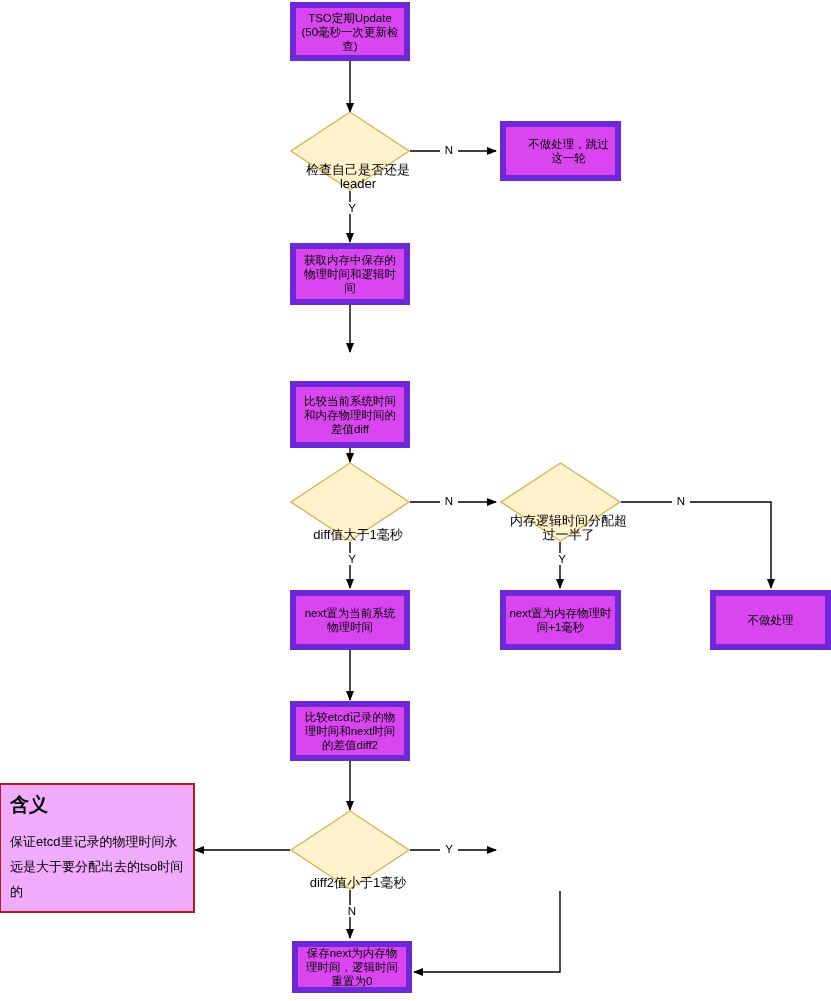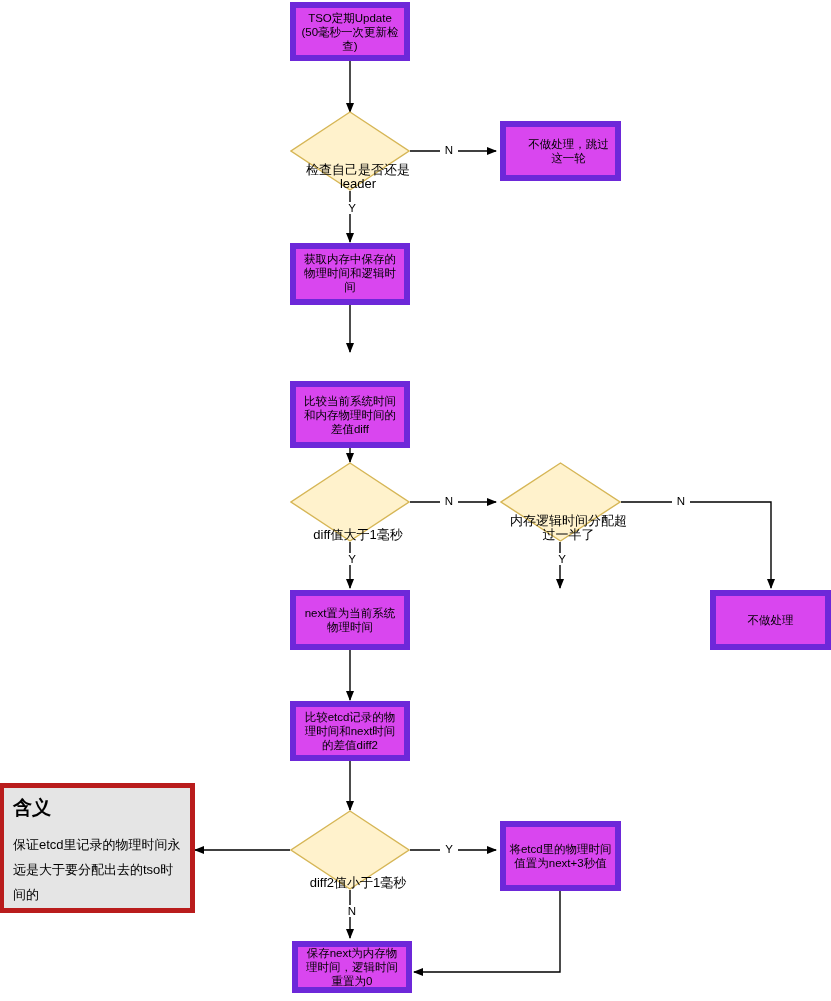--- a/index.html
+++ b/index.html
@@ -67,22 +67,22 @@
     align-items: flex-end;
     justify-content: center;
     text-align: center;
     font-size: 13px;
     line-height: 14px;
     color: #000000;
   }
   .note {
     position: absolute;
     box-sizing: border-box;
-    background: #e5e5e5;
-    border: 5px solid #b91c1c;
+    background: #f0abfc;
+    border: 2px solid #b91c1c;
     padding: 8px 9px;
     color: #000000;
     overflow: hidden;
   }
   .note-title {
     font-size: 19px;
     font-weight: bold;
     line-height: 24px;
     margin-bottom: 12px;
   }
@@ -154,21 +154,21 @@
     </svg>
     <div class="decision-label">
       <span class="txt">检查自己是否还是leader</span>
     </div>
   </div>
 
   <div class="node process" style="left:500px; top:121px; width:121px; height:60px;padding-left:16px;">
     <span class="txt">不做处理，跳过这一轮</span>
   </div>
 
-  <div class="node process" style="left:290px; top:243px; width:120px; height:62px;font-family:Liberation Mono, monospace;">
+  <div class="node process" style="left:290px; top:243px; width:120px; height:62px;">
     <span class="txt">获取内存中保存的物理时间和逻辑时间</span>
   </div>
 
   <div class="node process" style="left:290px; top:353px; width:120px; height:67px;margin-top:28px;">
     <span class="txt">比较当前系统时间和内存物理时间的差值diff</span>
   </div>
 
   <div class="decision-wrap" style="left:290px; top:462px; width:120px; height:80px;">
     <svg class="dshape" width="120" height="80" viewBox="0 0 120 80" xmlns="http://www.w3.org/2000/svg">
       <polygon points="60,1 119,40 60,79 1,40" fill="#fff2cc" stroke="#d6b656" stroke-width="1.4"></polygon>
@@ -184,41 +184,41 @@
     </svg>
     <div class="decision-label">
       <span class="txt">内存逻辑时间分配超过一半了</span>
     </div>
   </div>
 
   <div class="node process" style="left:290px; top:590px; width:120px; height:60px;">
     <span class="txt">next置为当前系统物理时间</span>
   </div>
 
+  <div class="node process" style="left:500px; top:590px; width:121px; height:60px;">
+    <span class="txt">next置为内存物理时间+1毫秒</span>
+  </div>
 
   <div class="node process" style="left:710px; top:590px; width:121px; height:60px;">
     <span class="txt">不做处理</span>
   </div>
 
   <div class="node process" style="left:290px; top:701px; width:120px; height:60px;">
     <span class="txt">比较etcd记录的物理时间和next时间的差值diff2</span>
   </div>
 
   <div class="decision-wrap" style="left:290px; top:810px; width:120px; height:80px;">
     <svg class="dshape" width="120" height="80" viewBox="0 0 120 80" xmlns="http://www.w3.org/2000/svg">
       <polygon points="60,1 119,40 60,79 1,40" fill="#fff2cc" stroke="#d6b656" stroke-width="1.4"></polygon>
     </svg>
     <div class="decision-label">
       <span class="txt">diff2值小于1毫秒</span>
     </div>
   </div>
 
-  <div class="node process" style="left:500px; top:821px; width:121px; height:70px;">
-    <span class="txt">将etcd里的物理时间值置为next+3秒值</span>
-  </div>
 
   <div class="node process" style="left:292px; top:941px; width:120px; height:52px;">
     <span class="txt">保存next为内存物理时间，逻辑时间重置为0</span>
   </div>
 
   <div class="note" style="left:-1px; top:783px; width:196px; height:130px;">
     <div class="note-title">含义</div>
     <div class="note-body">保证etcd里记录的物理时间永远是大于要分配出去的tso时间的</div>
   </div>
 

